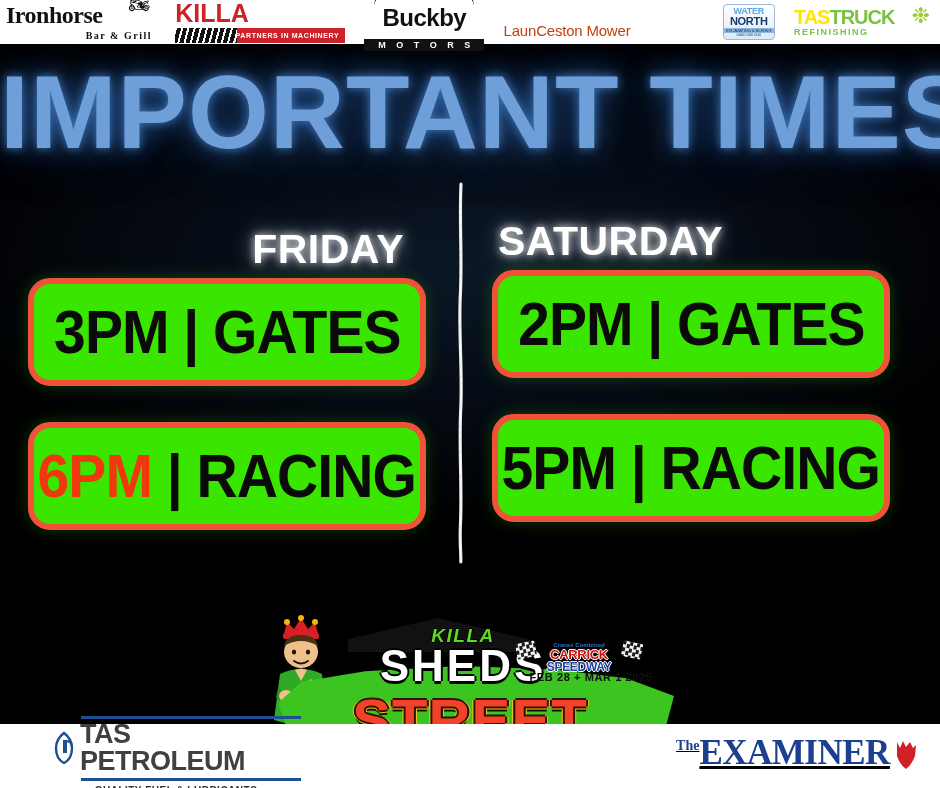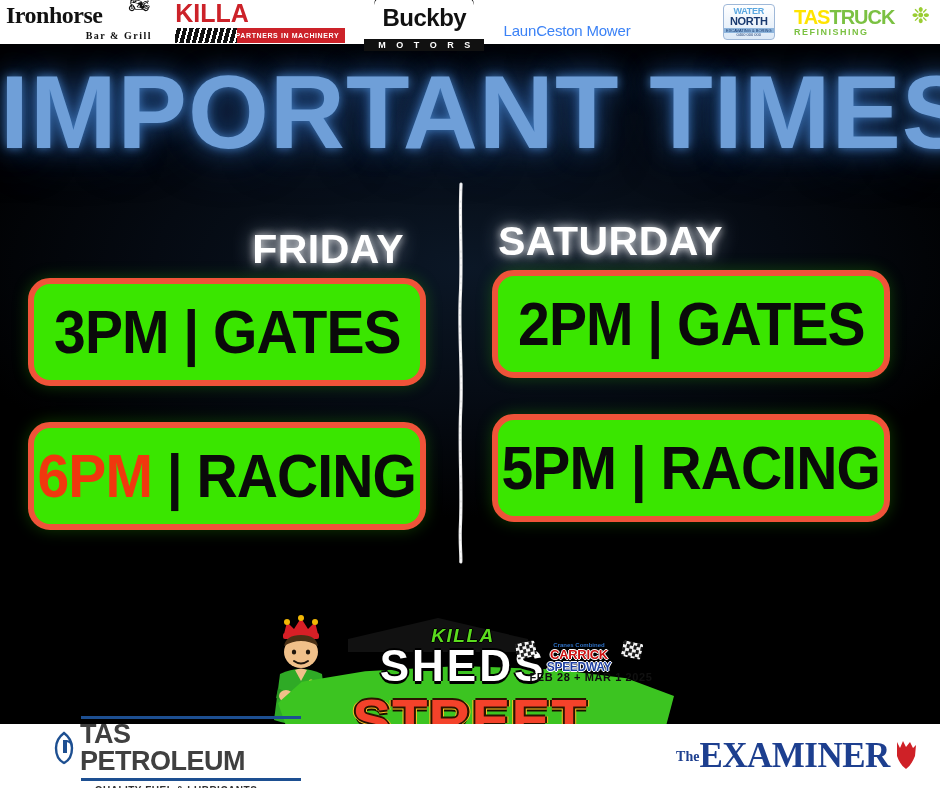--- a/index.html
+++ b/index.html
@@ -77,21 +77,21 @@
     font-family:"Liberation Sans", sans-serif; font-weight:bold;
     font-size:24px; color:#111; line-height:1; text-align:center;
     letter-spacing:-0.5px;
   }
   .bb-sub {
     background:#111; color:#fff; font-size:9px; font-weight:bold;
     letter-spacing:4px; text-align:center; padding:1px 0 1px 4px; margin-top:9px;
   }
 
   
-  .lmc { width:200px; color:#3b82f6;margin-top:17px; }
+  .lmc { width:200px; color:#c2410c;margin-top:17px; }
   .lmc-l1 { font-size:15px; line-height:1.05; letter-spacing:-0.2px; }
   .lmc-l2 { font-size:15px; line-height:1.05; letter-spacing:-0.2px; padding-left:18px; }
   .lmc-l2 .sm { font-size:11px; }
 
   
   .waternorth {
     width:52px; height:36px; border:1px solid #9fb8d8; border-radius:4px;
     background:linear-gradient(180deg,#ffffff 0%,#dce9f7 100%);
     display:flex; flex-direction:column; align-items:center; justify-content:center;
     overflow:hidden;
@@ -286,21 +286,21 @@
     letter-spacing:-0.5px;
   }
   .tp-rule-top { height:3px; background:#1d4f91; margin:0 0 2px 30px; }
   .tp-rule-bot { height:3px; background:#1d4f91; margin:3px 0 0 30px; }
   .tp-sub {
     font-size:10px; font-weight:bold; color:#333; letter-spacing:0.5px;
     text-align:center; margin-top:4px;
   }
 
   
-  .examiner { position:relative; display:flex; align-items:center; }
+  .examiner { position:relative; display:flex; align-items:flex-start;text-decoration:underline; }
   .ex-the {
     font-family:"Liberation Serif", serif; font-weight:bold;
     font-size:14px; color:#1d3f8f; line-height:1; margin-top:2px;
   }
   .ex-word {
     font-family:"Liberation Serif", serif; font-weight:bold;
     font-size:35px; color:#1d3f8f; line-height:0.9; letter-spacing:-0.5px;
   }
   .ex-tas { margin-left:3px; margin-top:2px; }
 </style>

